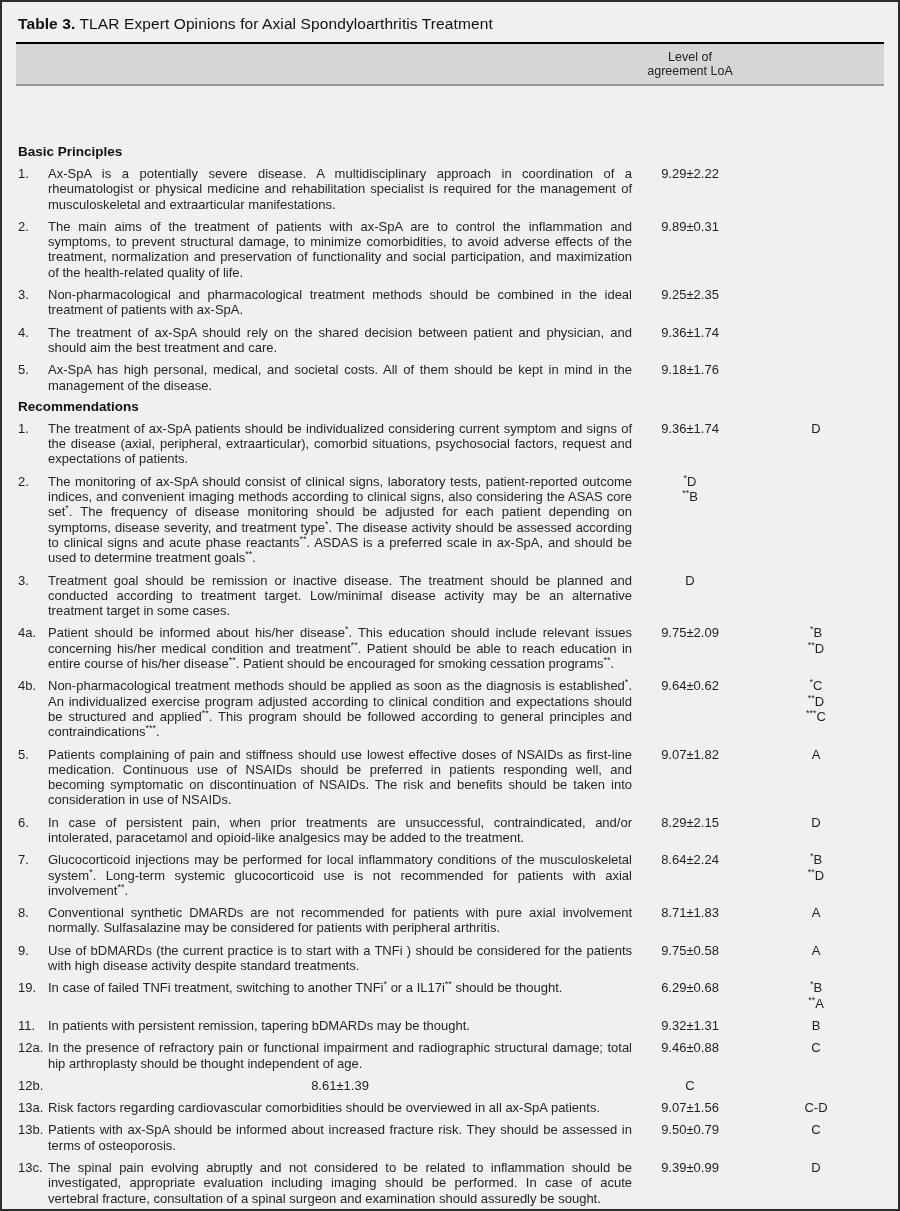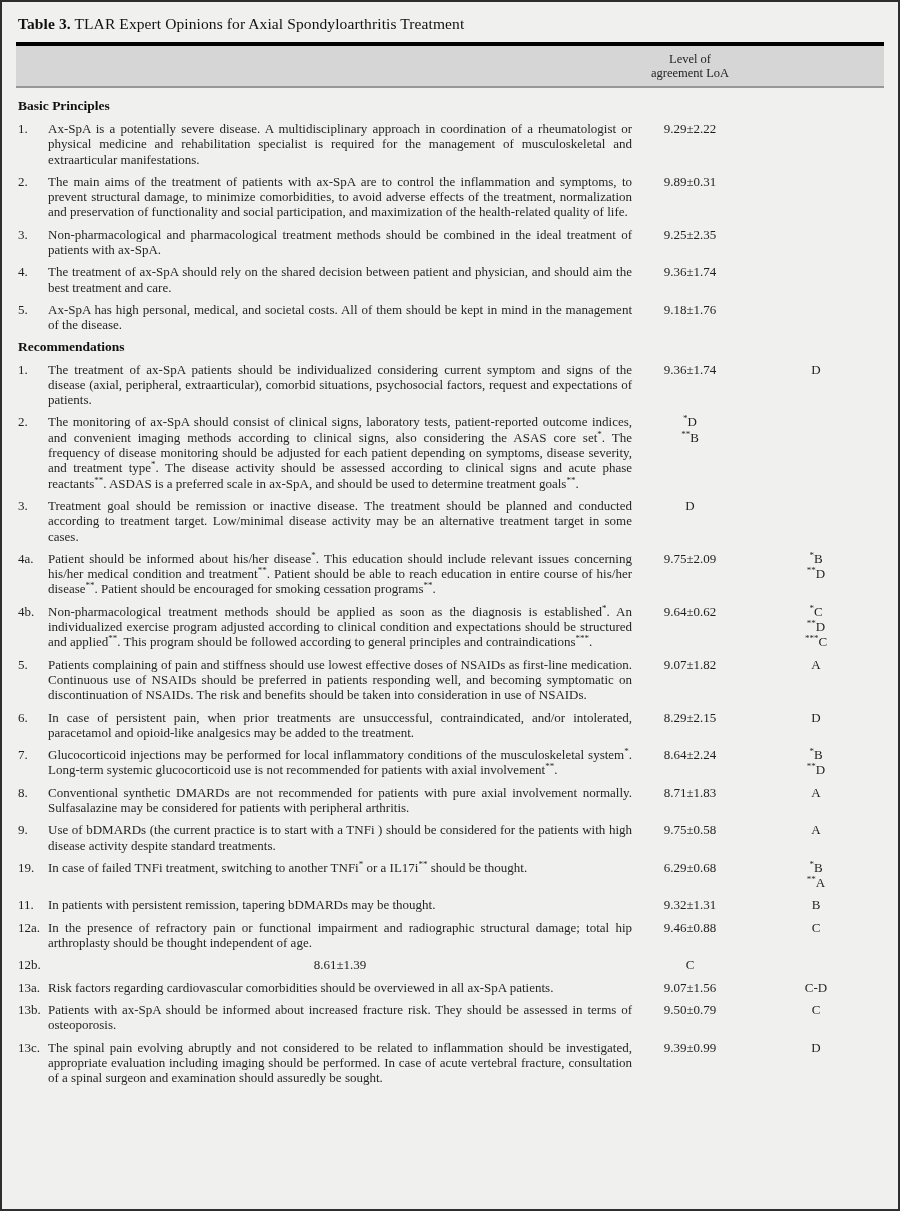--- a/index.html
+++ b/index.html
@@ -2,50 +2,50 @@
 <html><head>
 <meta charset="utf-8">
 <style>
   html,body{margin:0;padding:0;background:#ffffff;}
   .page{
     position:relative;
     width:900px;height:1211px;
     box-sizing:border-box;
     background:#f0f0ee;
     border:2px solid #2e2e2e;
-    font-family:Liberation Serif, serif;
+    font-family:Liberation Sans, sans-serif;
     color:#1f1f1f;
     overflow:hidden;
   }
   .inner{padding:0 14px;}
   .title-row{
     padding:13px 0 9px 2px;
     font-size:15.5px;
     letter-spacing:.1px;
     color:#111;
   }
   .title-label{font-weight:bold;}
   .head-band{
     display:grid;
     grid-template-columns:32px 584px 116px 136px;
     background:#d6d6d6;
-    border-top:4px solid #000000;
+    border-top:2px solid #000000;
     border-bottom:2px solid #979797;
     min-height:40px;
     align-items:center;
   }
   .head-cell{
     font-size:12.5px;
     line-height:14.5px;
     text-align:center;
     white-space:pre-line;
     color:#222;
     padding:4px 0;
   }
-  .tbody{padding-top:4px;}
+  .tbody{padding-top:4px;margin-top:48px;}
   .section-heading{
     font-weight:bold;
     font-size:13.5px;
     margin:6px 0 2px 2px;
     color:#111;
   }
   .row{
     display:grid;
     grid-template-columns:32px 584px 116px 136px;
     margin-top:7px;

